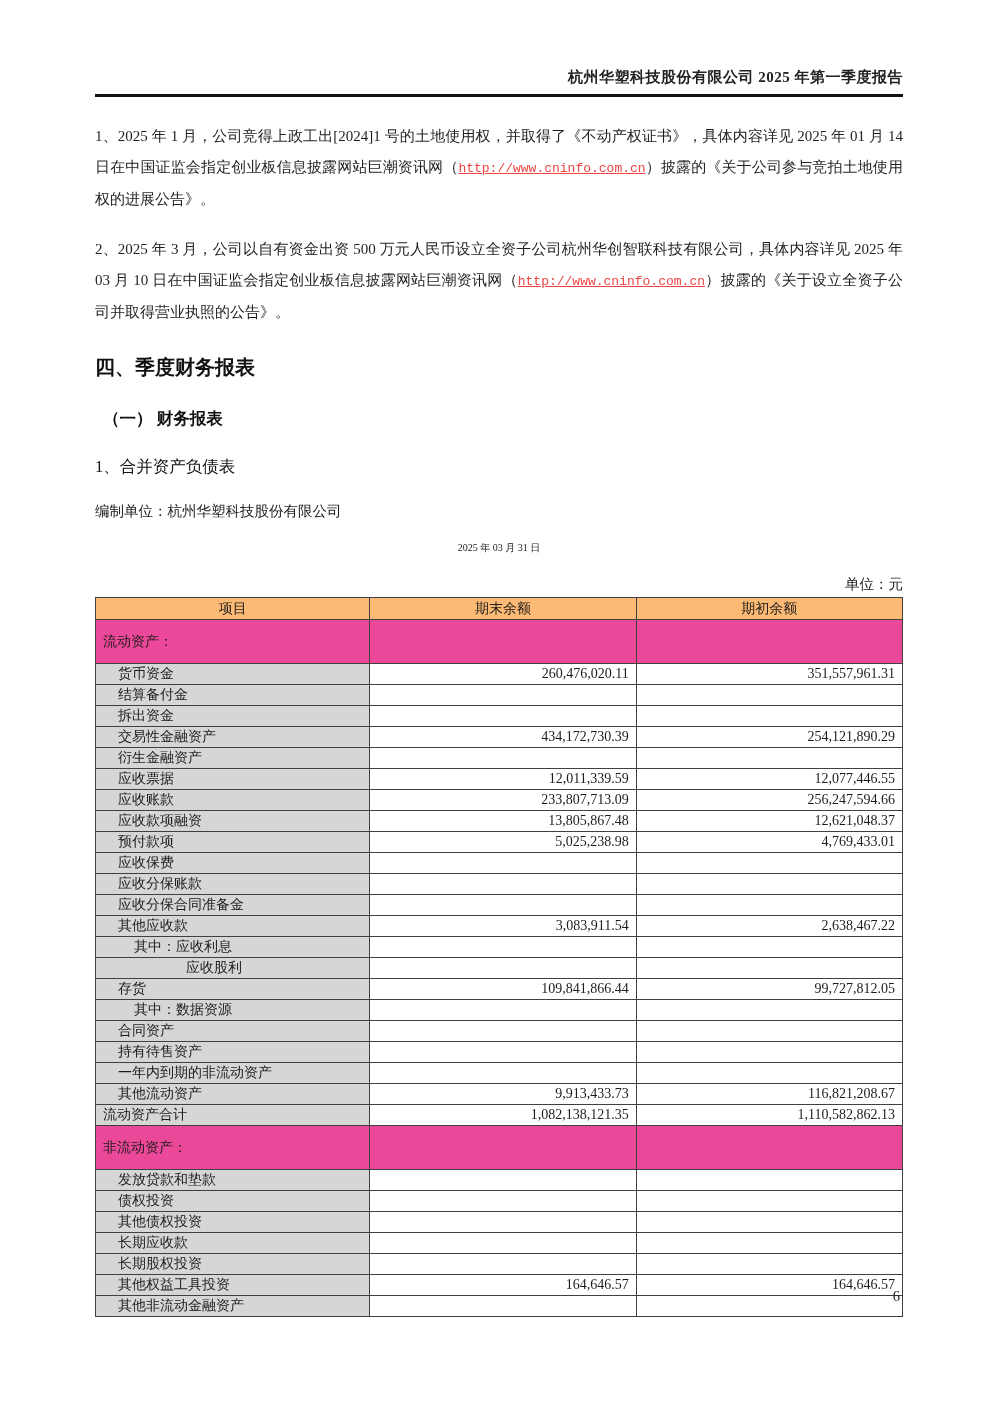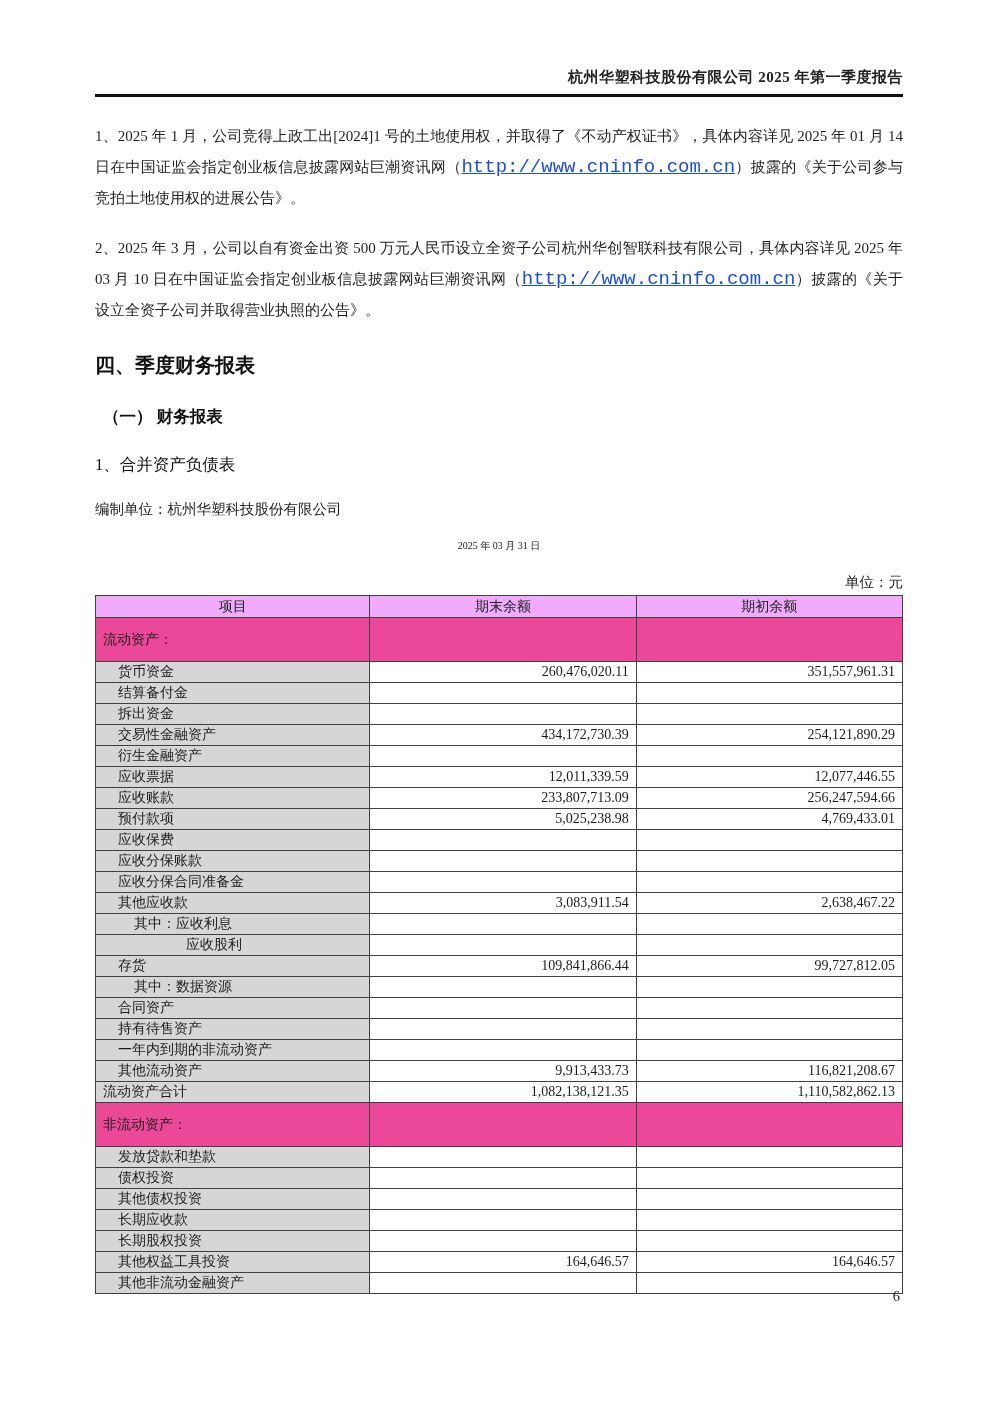--- a/index.html
+++ b/index.html
@@ -29,24 +29,24 @@
     border-bottom: 1px solid #111;
   }
   .para {
     margin-top: 24px;
     font-size: 15px;
     line-height: 31px;
     text-align: justify;
     color: #1f1f1f;
   }
   .para a {
-    color: #1d4ed8;
+    color: #ef4444;
     text-decoration: underline;
     font-family: "Liberation Mono", "DejaVu Sans Mono", monospace;
-    font-size: 19px;
+    font-size: 13px;
   }
   .h-section {
     margin-top: 26px;
     font-size: 20px;
     font-weight: bold;
     color: #111;
   }
   .h-sub {
     margin-top: 27px;
     padding-left: 8px;
@@ -84,21 +84,21 @@
   table.balance col.c1 { width: 34%; }
   table.balance col.c2 { width: 33%; }
   table.balance col.c3 { width: 33%; }
   table.balance th, table.balance td {
     border: 1px solid #404040;
     font-weight: normal;
     overflow: hidden;
     white-space: nowrap;
   }
   table.balance thead th {
-    background: #f0abfc;
+    background: #fdba74;
     text-align: center;
     height: 22px;
     padding: 0 4px;
   }
   td.c-label {
     background: #d6d6d6;
     text-align: left;
     padding-right: 4px;
   }
   td.c-val {
@@ -192,20 +192,25 @@
           <td class="c-label">应收票据</td>
           <td class="c-val">12,011,339.59</td>
           <td class="c-val">12,077,446.55</td>
         </tr>
         <tr class="r-data ind-1">
           <td class="c-label">应收账款</td>
           <td class="c-val">233,807,713.09</td>
           <td class="c-val">256,247,594.66</td>
         </tr>
         <tr class="r-data ind-1">
+          <td class="c-label">应收款项融资</td>
+          <td class="c-val">13,805,867.48</td>
+          <td class="c-val">12,621,048.37</td>
+        </tr>
+        <tr class="r-data ind-1">
           <td class="c-label">预付款项</td>
           <td class="c-val">5,025,238.98</td>
           <td class="c-val">4,769,433.01</td>
         </tr>
         <tr class="r-data ind-1">
           <td class="c-label">应收保费</td>
           <td class="c-val"></td>
           <td class="c-val"></td>
         </tr>
         <tr class="r-data ind-1">

